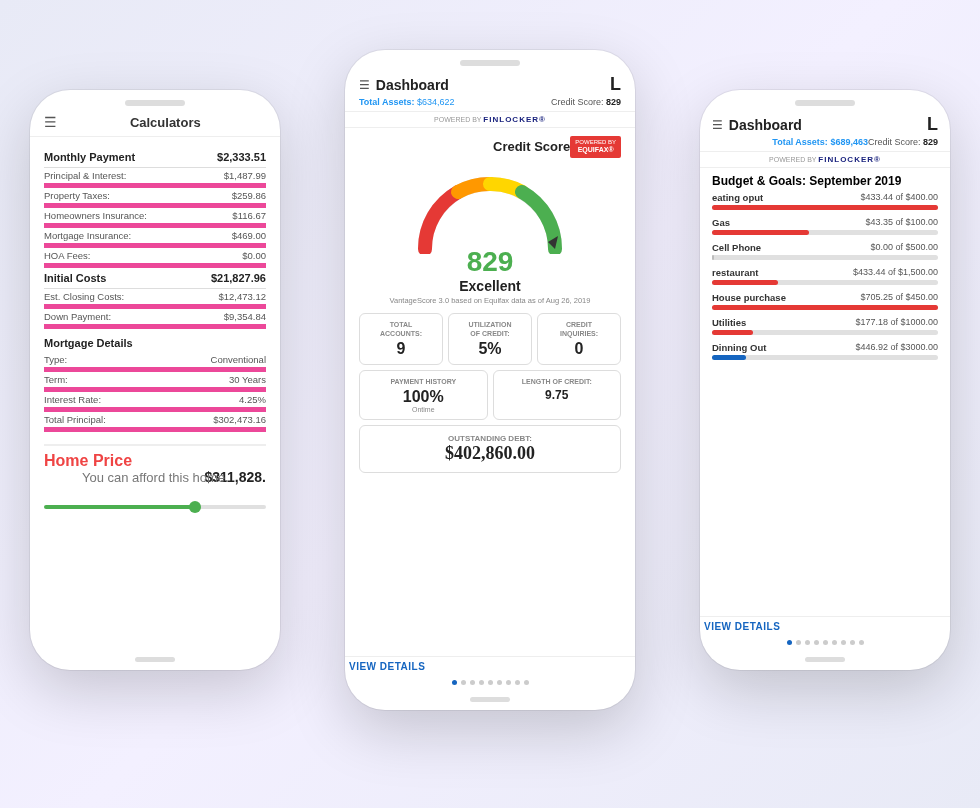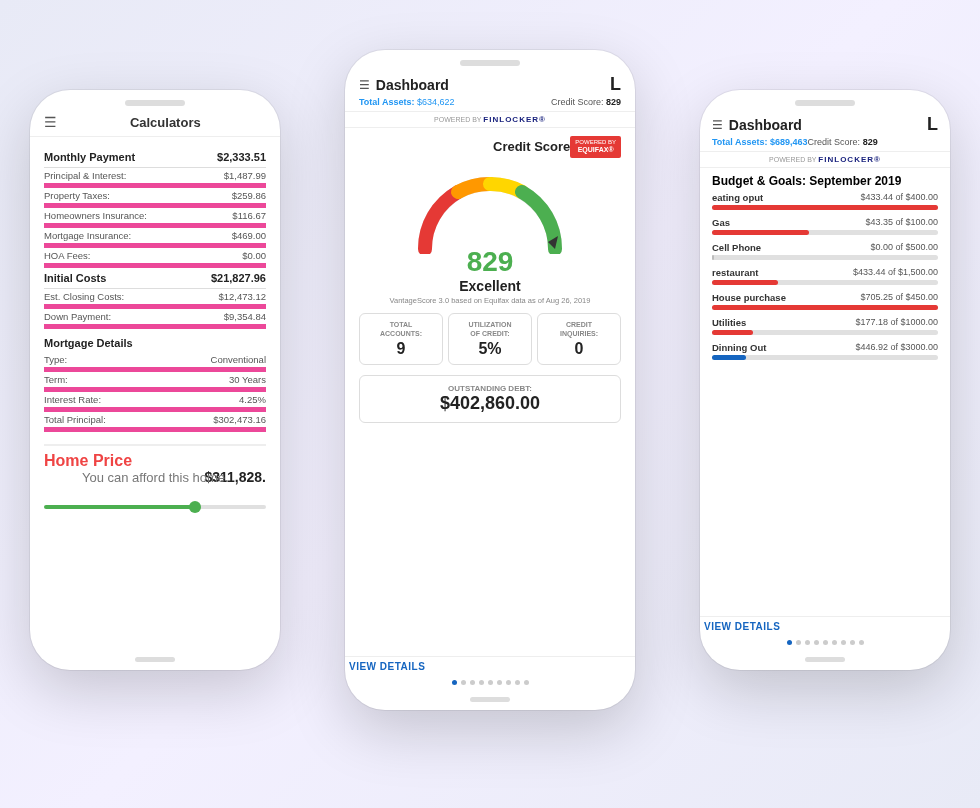--- a/index.html
+++ b/index.html
@@ -323,20 +323,21 @@
     .outstanding-box .label {
       font-size: 8px;
       color: #888;
       font-weight: 600;
       text-transform: uppercase;
     }
     .outstanding-box .value {
       font-size: 18px;
       font-weight: 700;
       color: #222;
+      font-family: Liberation Serif, serif;
     }
     .view-details-btn {
       display: block;
       color: #1565c0;
       font-size: 10px;
       font-weight: 700;
       letter-spacing: 0.5px;
       padding: 4px;
       border-top: 1px solid #eee;
       text-transform: uppercase;
@@ -543,20 +544,29 @@
           <div class="label">UTILIZATION<br>OF CREDIT:</div>
           <div class="value">5%</div>
         </div>
         <div class="credit-cell">
           <div class="label">CREDIT<br>INQUIRIES:</div>
           <div class="value">0</div>
         </div>
       </div>
 
       <div class="credit-grid-2">
+        <div class="credit-cell">
+          <div class="label">PAYMENT HISTORY</div>
+          <div class="value">100%</div>
+          <div class="sub">Ontime</div>
+        </div>
+        <div class="credit-cell">
+          <div class="label">LENGTH OF CREDIT:</div>
+          <div class="value small">9.75</div>
+        </div>
       </div>
 
       <div class="outstanding-box">
         <div class="label">OUTSTANDING DEBT:</div>
         <div class="value">$402,860.00</div>
       </div>
     </div>
 
     <div class="view-details-btn">VIEW DETAILS</div>
     <div class="dots">
@@ -576,21 +586,21 @@
 <div class="phone phone-right">
   <div class="phone-content">
     <div class="budget-header dash-header">
       <div class="dash-header-top">
         <div style="display:flex;align-items:center;">
           <span class="dash-menu">☰</span>
           <span class="dash-title">Dashboard</span>
         </div>
         <span class="dash-letter">L</span>
       </div>
-      <div style="display:flex;justify-content:flex-start;">
+      <div style="display:flex;justify-content:flex-end;">
         <span class="dash-assets">
           <span>Total Assets:</span>
           <span style="color:#2196f3;font-weight:600;">$689,463</span>
         </span>
         <span class="dash-credit">
           <span>Credit Score:</span>
           <span style="color:#222;font-weight:600;">829</span>
         </span>
       </div>
     </div>

